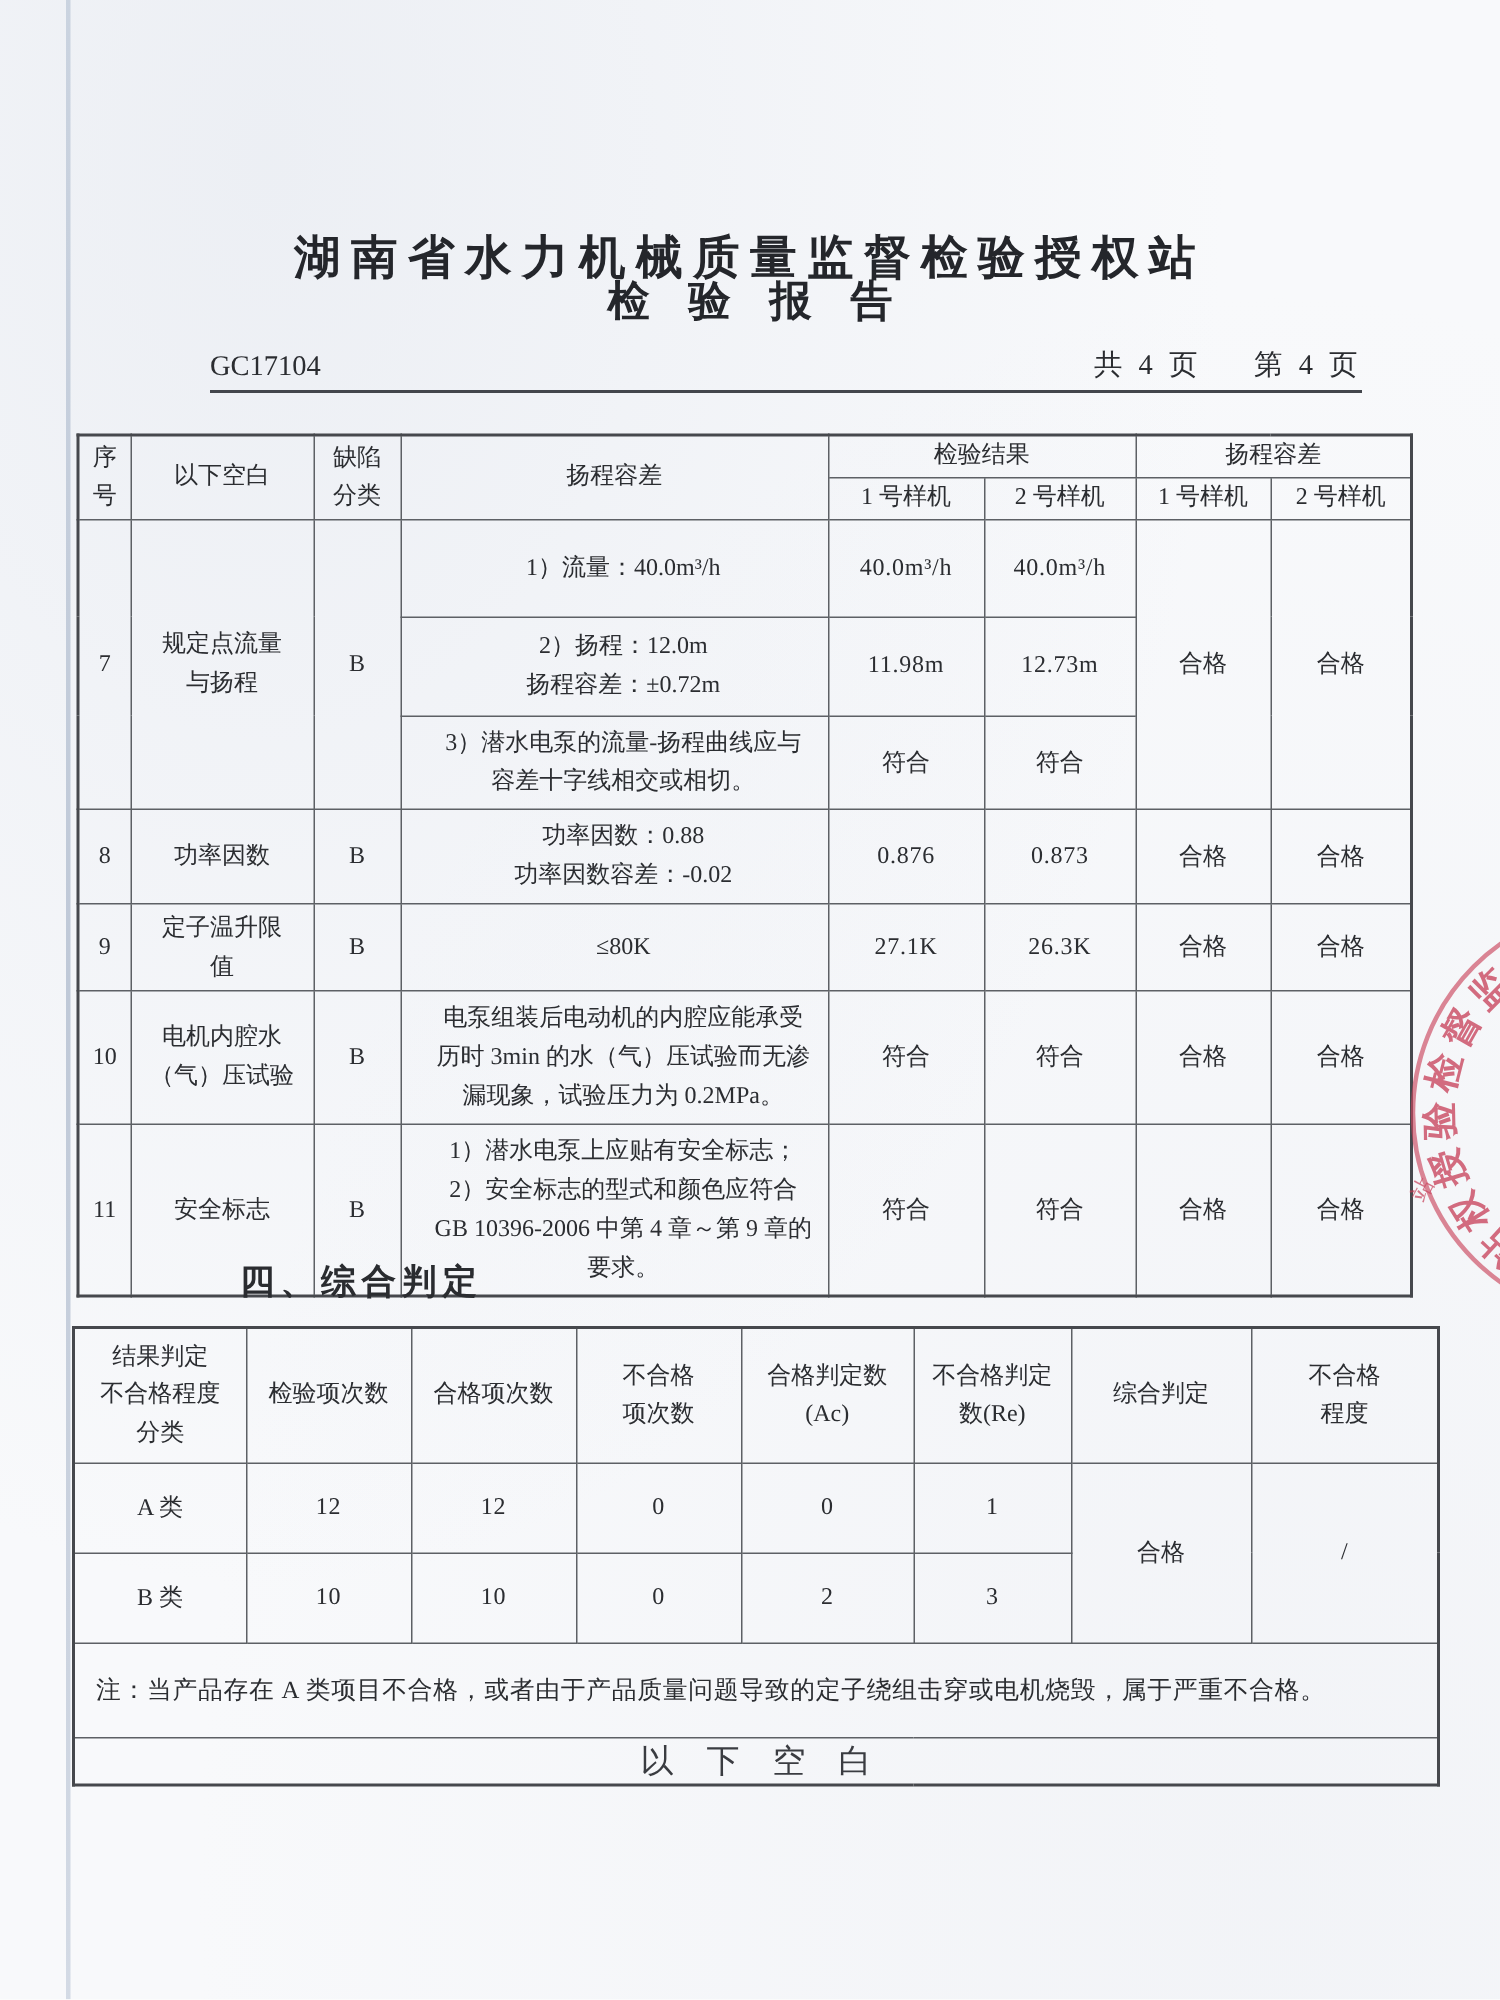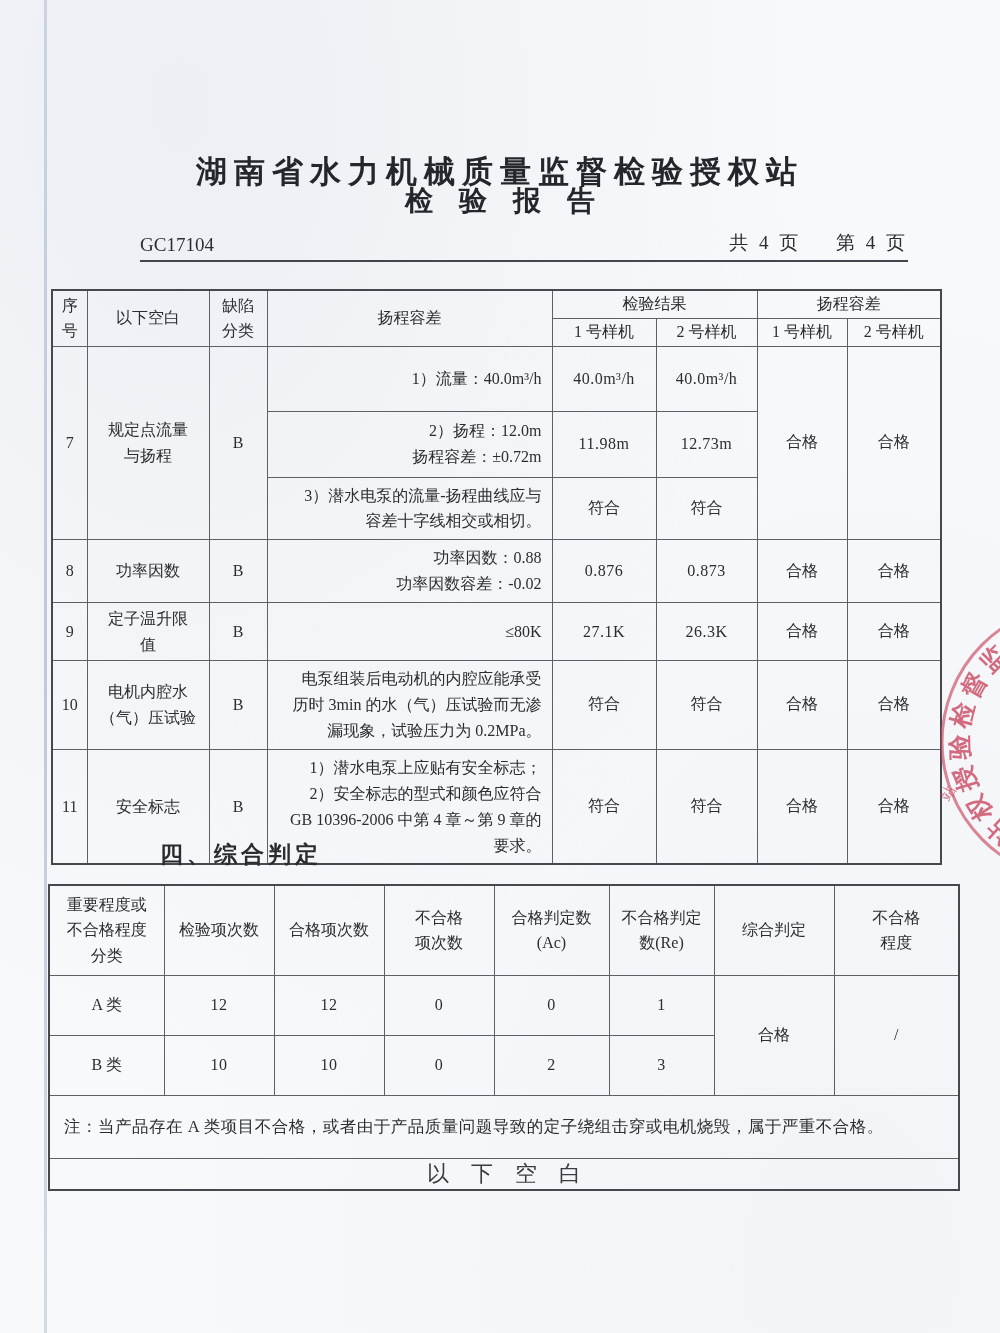--- a/index.html
+++ b/index.html
@@ -21,21 +21,21 @@
   .ref-row { position:absolute; top:230px; left:140px; width:768px; height:32px;
     display:flex; justify-content:space-between; align-items:flex-end;
     border-bottom:2px solid #43464c; padding-bottom:4px; font-size:19px; }
   .ref-right span { margin-left:30px; letter-spacing:3px; }
 
   table { border-collapse:collapse; table-layout:fixed; }
   th,td { border:1px solid #5d6065; font-weight:normal; font-size:16px;
     text-align:center; vertical-align:middle; white-space:pre-line; overflow:hidden; }
   .main-table { position:absolute; top:289px; left:51px; width:889px; border:2px solid #46484d; }
   .sum-table  { position:absolute; top:884px; left:48px; width:910px; border:2px solid #46484d; }
-  td.tech { text-align:right; padding:5px 10px 5px 22px; line-height:1.62; }
+  td.tech { text-align:center; padding:5px 10px 5px 22px; line-height:1.62; }
   td.num  { letter-spacing:.5px; }
   .rh28{height:28px} .rh65{height:65px} .rh66{height:66px} .rh62{height:62px}
   .rh50{height:50px} .rh58{height:58px} .rh82{height:82px} .rh104{height:104px}
   .rh90{height:90px} .rh60{height:60px} .rh63{height:63px} .rh31{height:31px}
   th { line-height:1.6; }
   .item-cell { line-height:1.6;margin-top:34px; }
   .section-title { position:absolute; top:839px; left:160px;
     font-family:Liberation Mono, monospace;
     font-size:23px; font-weight:700; letter-spacing:4px; color:#2a2c30; }
   td.note-cell { text-align:left; padding:8px 14px; font-size:16.5px; letter-spacing:.5px; }
@@ -167,21 +167,21 @@
         <col style="width:110px">
         <col style="width:110px">
         <col style="width:110px">
       <col style="width:115px">
         <col style="width:105px">
         <col style="width:120px">
         <col style="width:125px">
     </colgroup>
     <tbody>
         <tr class="rh90">
-      <th>重要程度或
+      <th>结果判定
 不合格程度
 分类</th>
       <th>检验项次数</th>
       <th>合格项次数</th>
       <th>不合格
 项次数</th>
       <th>合格判定数
 (Ac)</th>
       <th>不合格判定
 数(Re)</th>

